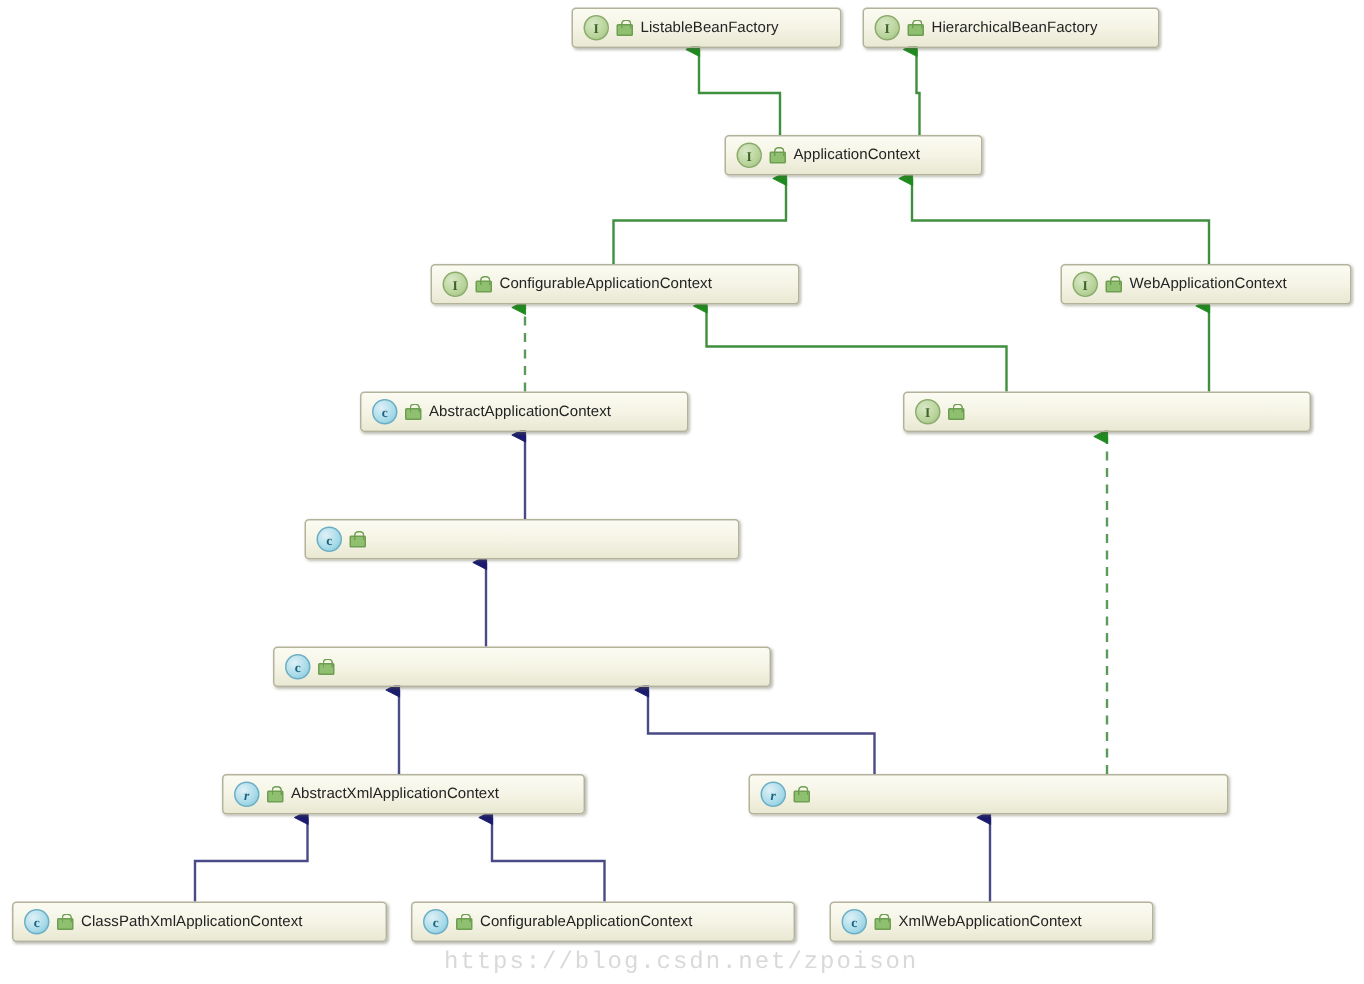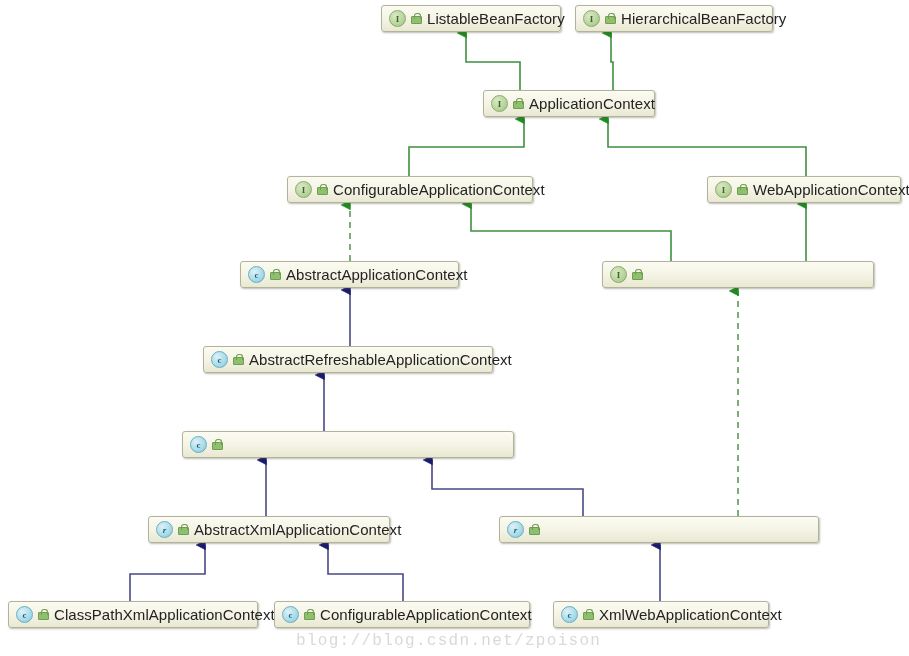--- a/index.html
+++ b/index.html
@@ -33,21 +33,21 @@
     align-items: center;
     padding: 0 11px 0 7px;
     border: 1px solid #b3b29a;
     border-radius: 3px;
     background: linear-gradient(to bottom, #fbfbf2 0%, #f4f3e4 55%, #e9e8d2 100%);
     box-shadow: 1px 1px 2px rgba(90,90,70,0.40);
     white-space: nowrap;
     z-index: 2;
   }
   .node-label {
-    font-size: 15px;
+    font-size: 10px;
     color: #232323;
     letter-spacing: 0.05px;
     line-height: 1;
     text-align: right;
   }
   .stereo-icon {
     width: 15px;
     height: 15px;
     border-radius: 50%;
     display: inline-flex;
@@ -187,21 +187,20 @@
         <span class="vis-icon"></span>
         <span class="node-label">AbstractApplicationContext</span>
       </div>
       <div class="node" style="left: 602px; top: 261px; width: 272px;">
         <span class="stereo-icon iface">I</span>
         <span class="vis-icon"></span>
       </div>
       <div class="node" style="left: 203px; top: 346px; width: 290px;">
         <span class="stereo-icon cls">c</span>
         <span class="vis-icon"></span>
-        <span class="node-label">AbstractRefreshableApplicationContext</span>
       </div>
       <div class="node" style="left: 182px; top: 431px; width: 332px;">
         <span class="stereo-icon cls">c</span>
         <span class="vis-icon"></span>
       </div>
       <div class="node" style="left: 148px; top: 516px; width: 242px;">
         <span class="stereo-icon abs">r</span>
         <span class="vis-icon"></span>
         <span class="node-label">AbstractXmlApplicationContext</span>
       </div>
@@ -219,14 +218,14 @@
         <span class="vis-icon"></span>
         <span class="node-label">ConfigurableApplicationContext</span>
       </div>
       <div class="node" style="left: 553px; top: 601px; width: 216px;">
         <span class="stereo-icon cls">c</span>
         <span class="vis-icon"></span>
         <span class="node-label">XmlWebApplicationContext</span>
       </div>
     </div>
 
-  <div id="watermark">blog://blog.csdn.net/zpoison</div>
+  <div id="watermark">https://blog.csdn.net/zpoison</div>
 </div>
 
 </body></html>

